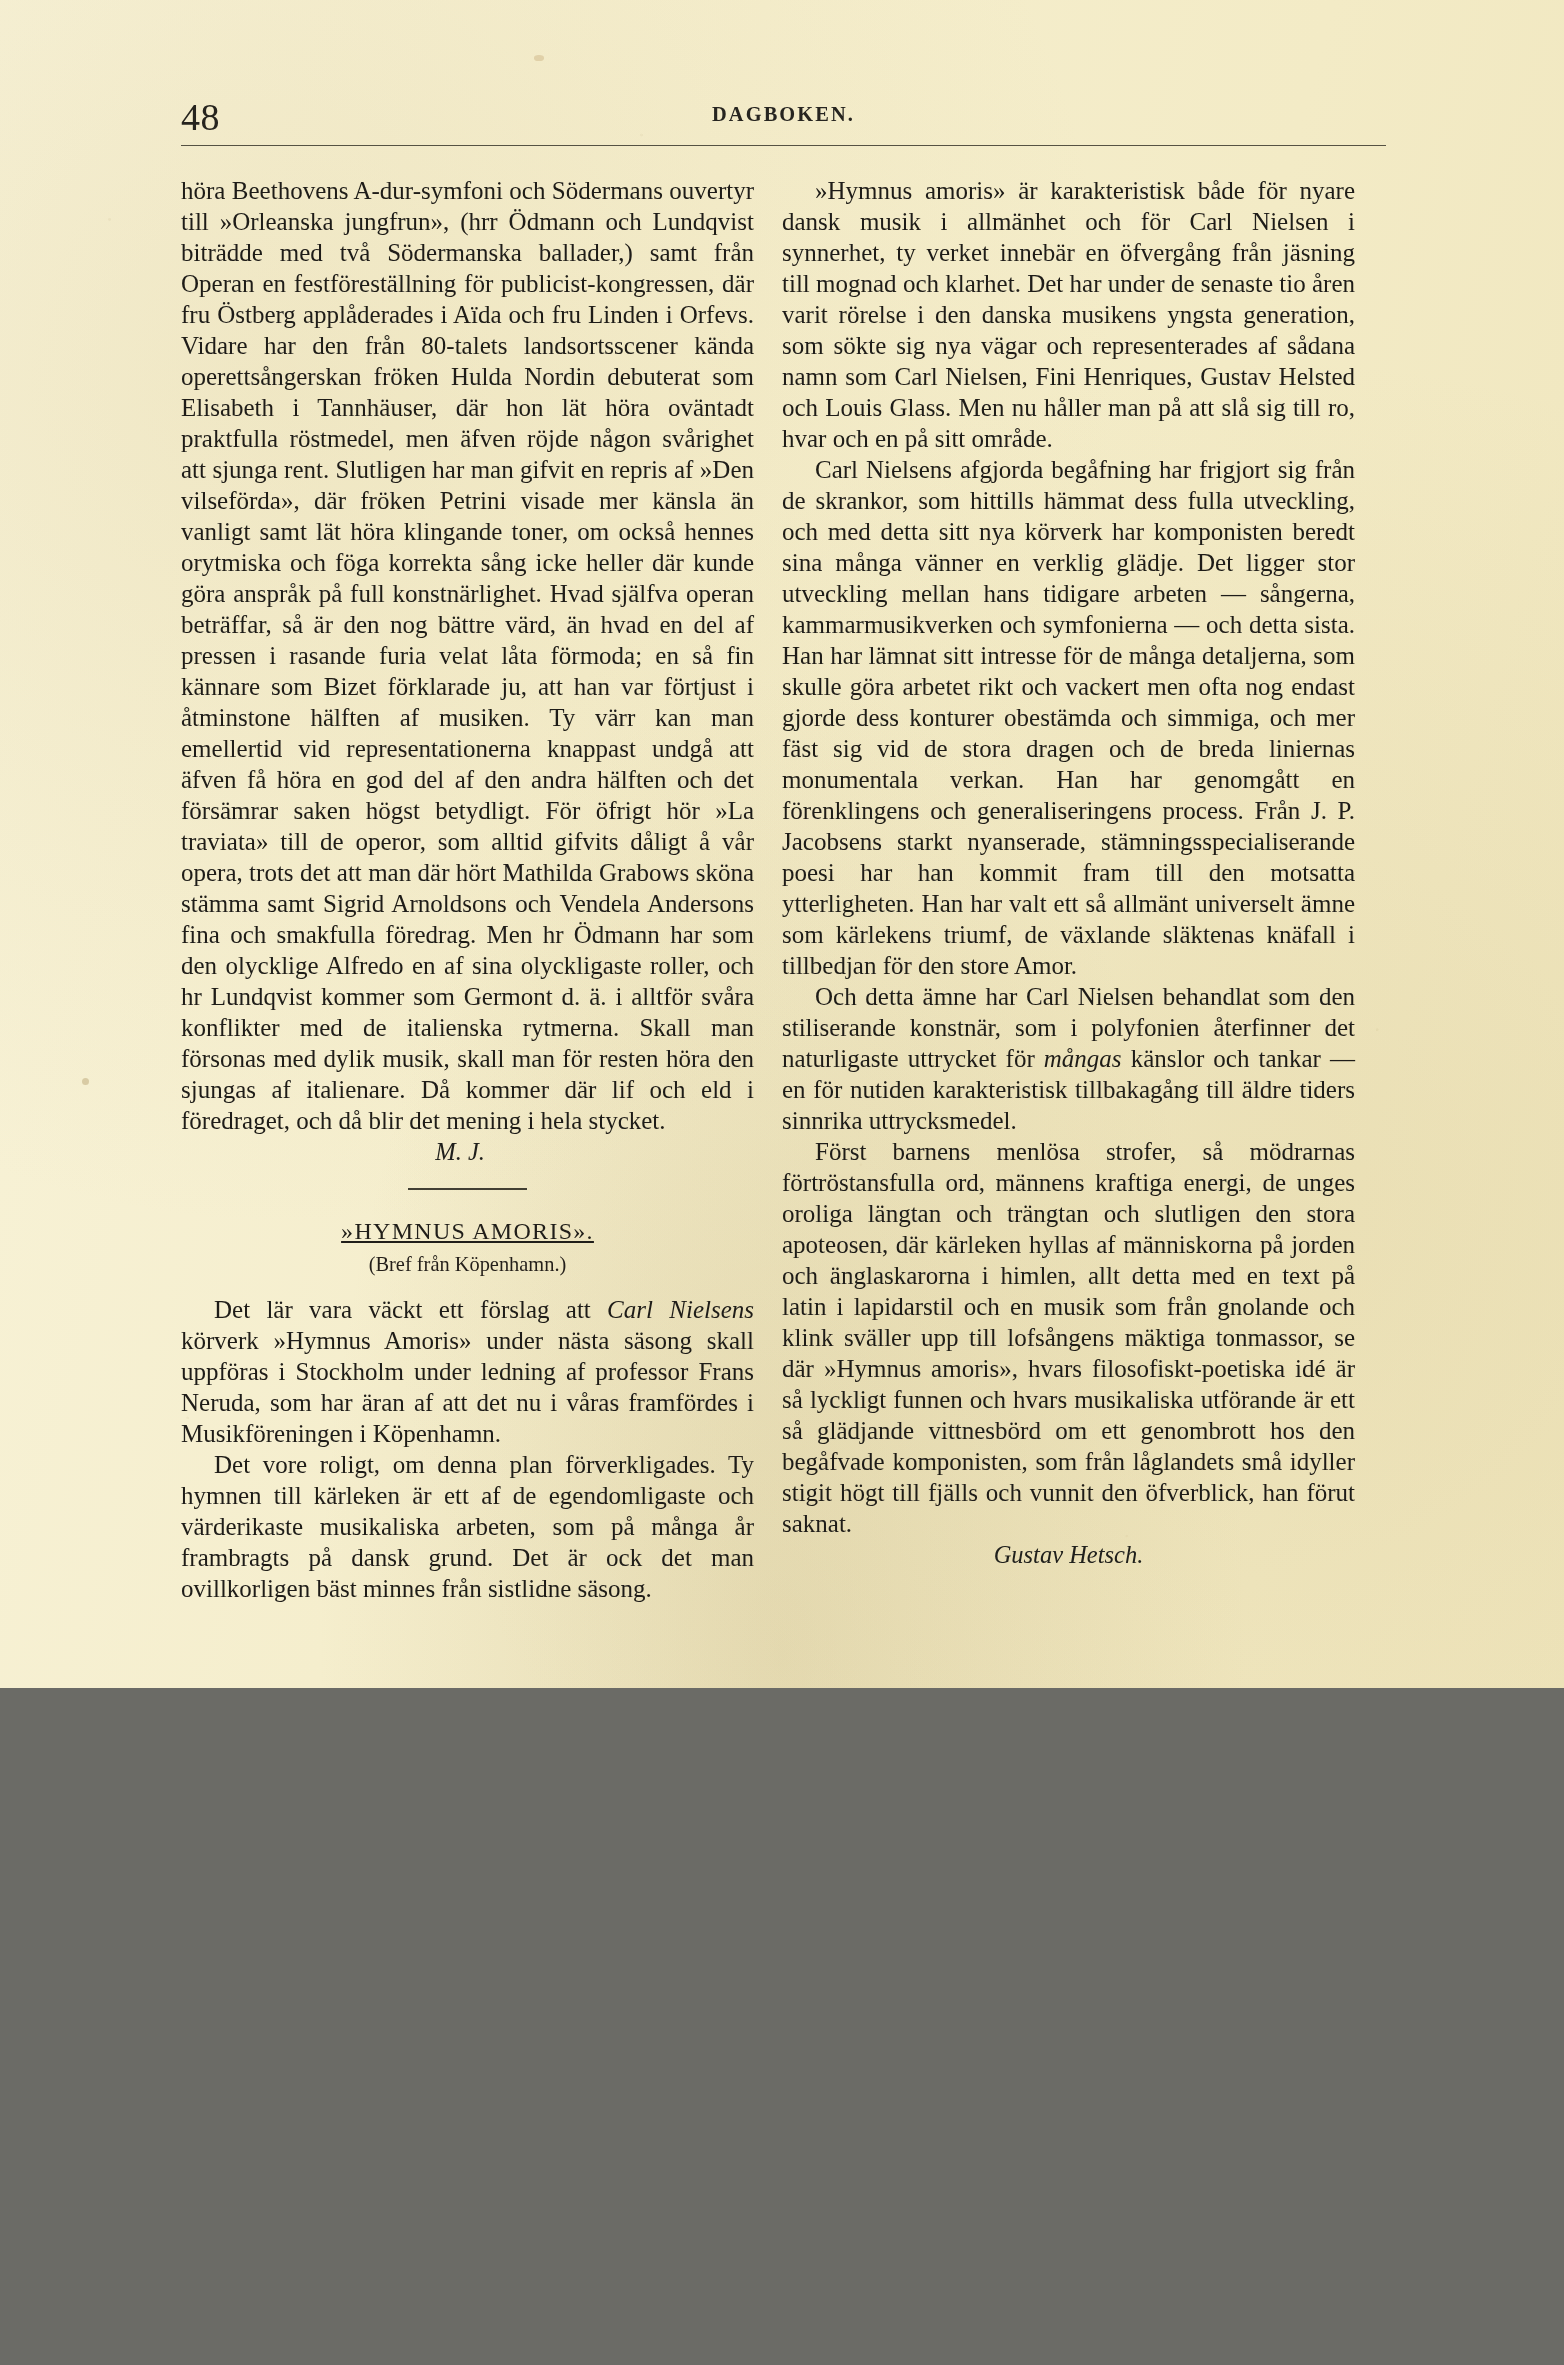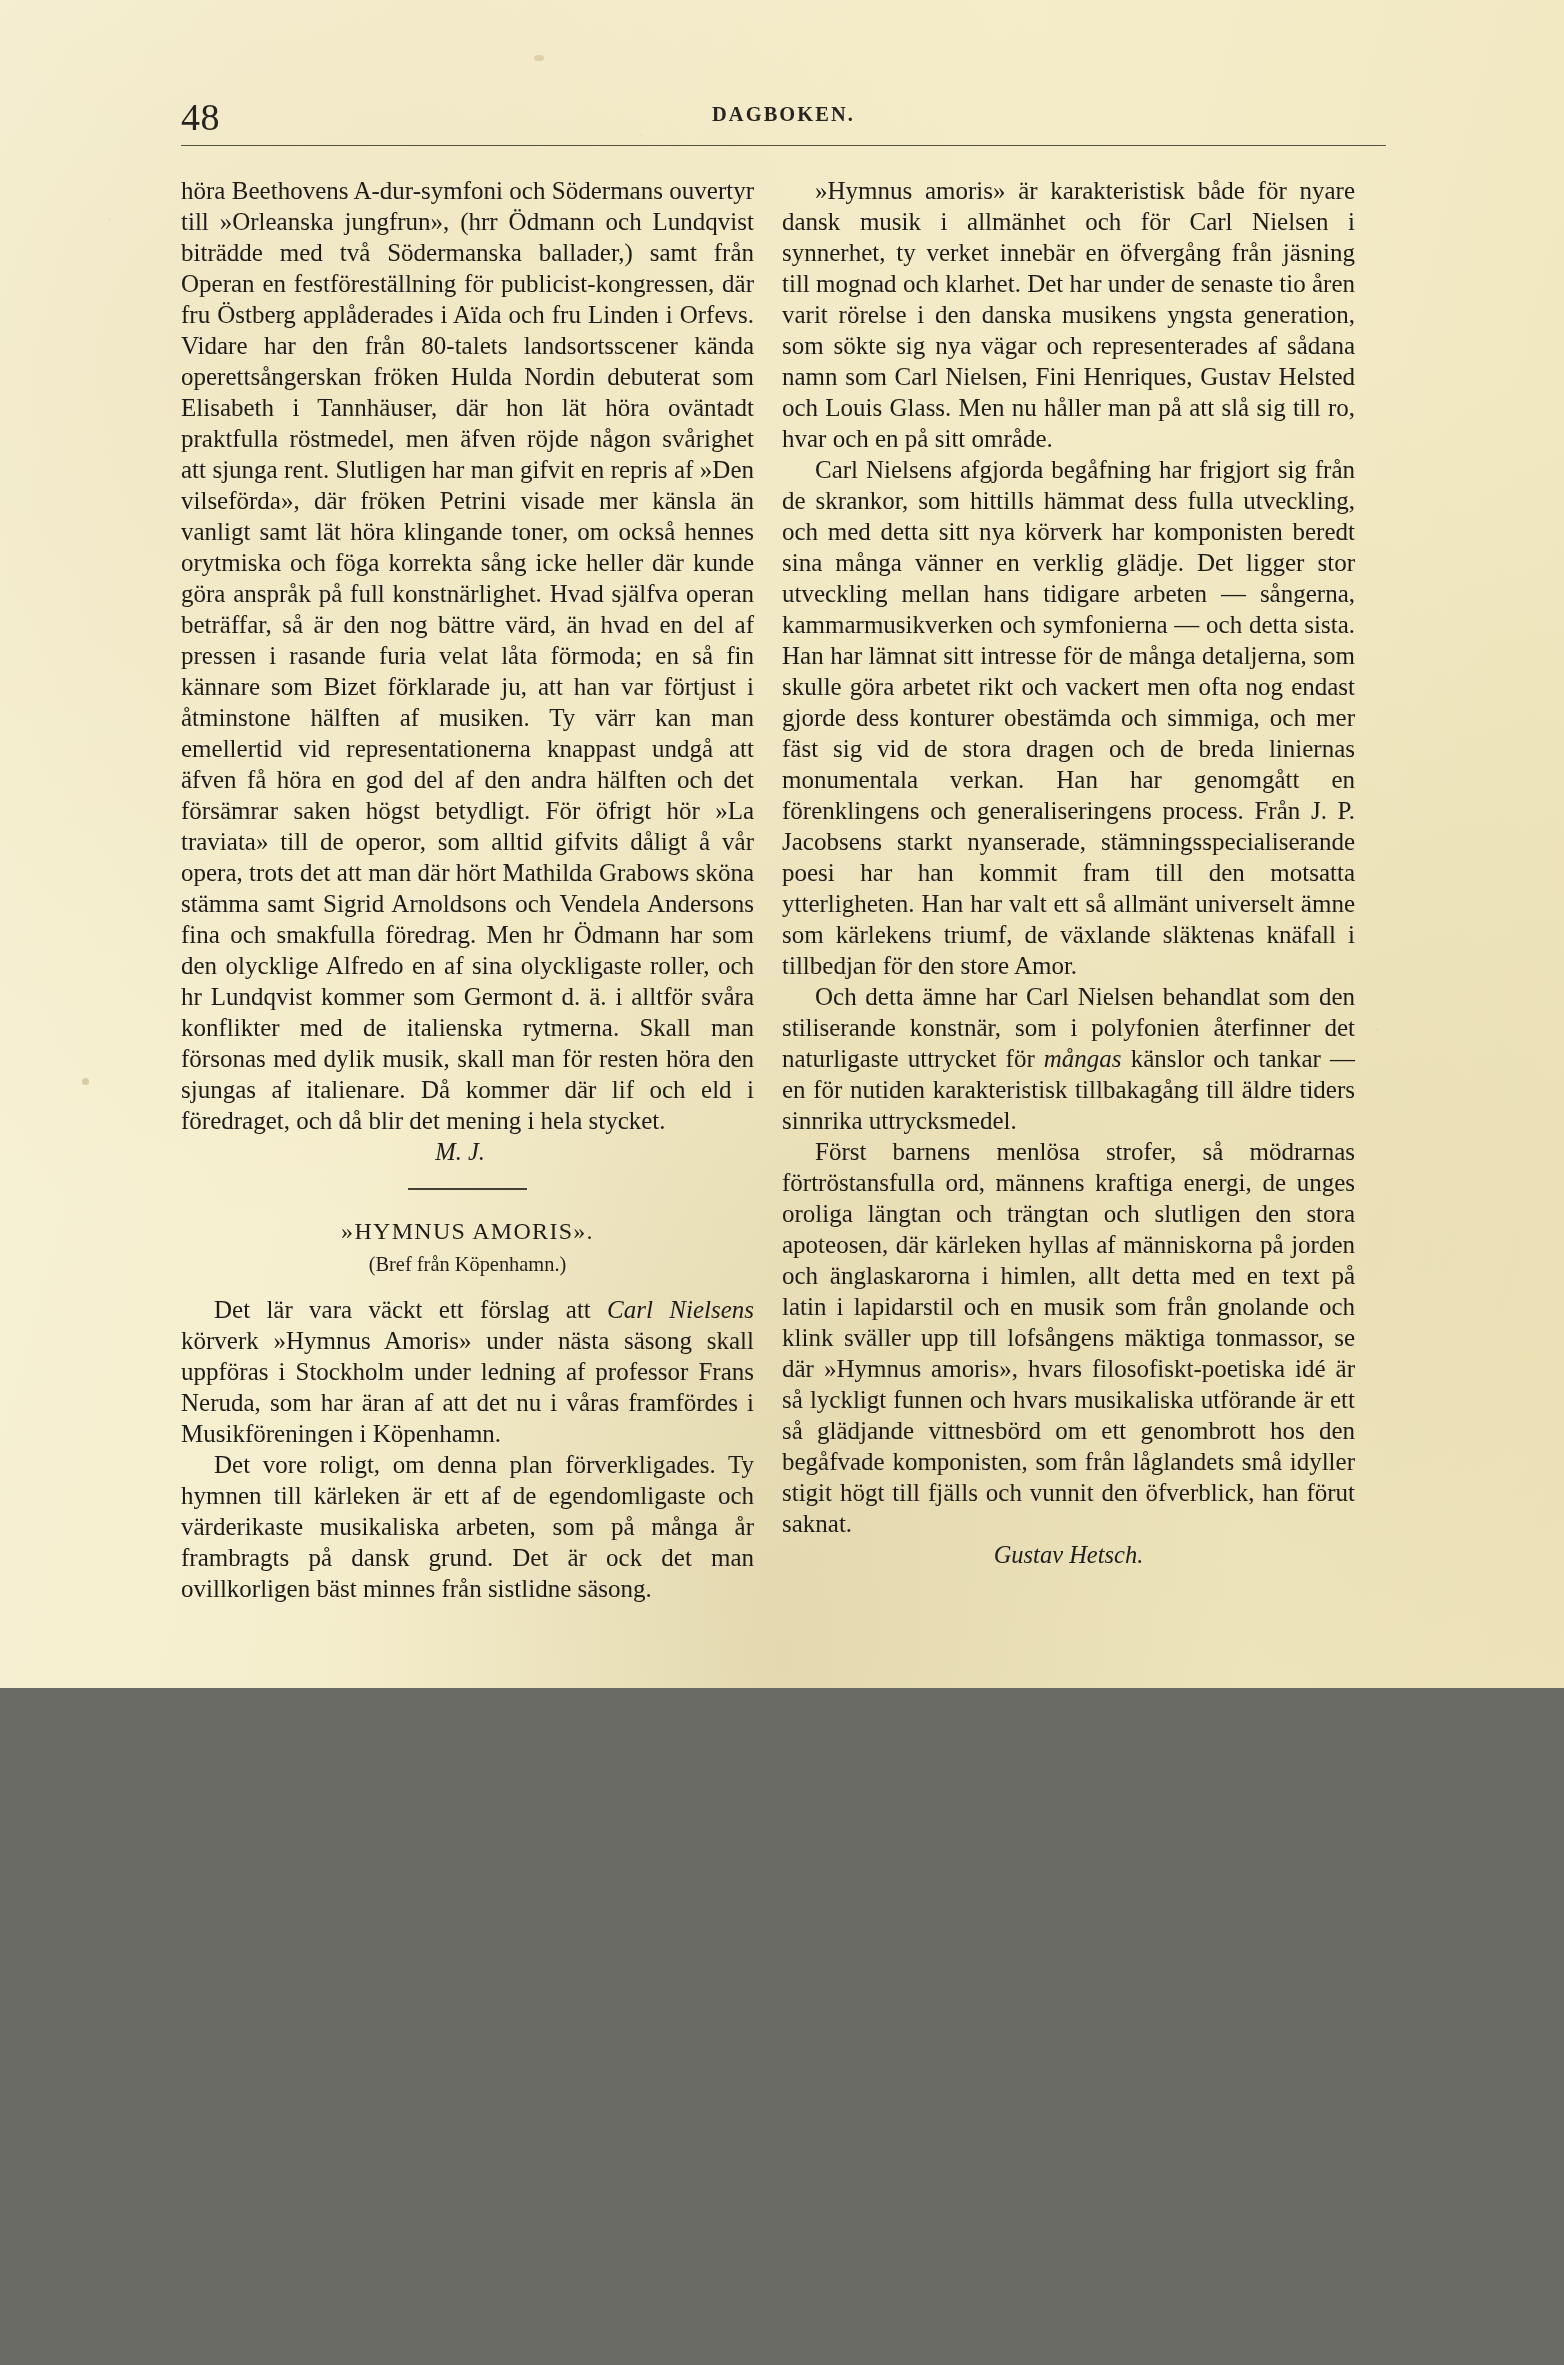--- a/index.html
+++ b/index.html
@@ -123,20 +123,21 @@
     border-top: 2.4px solid #2f2c23;
     opacity: 0.9;
   }
   h2.sec-title {
     margin: 6px;
     text-align: center;
     font-size: 24px;
     letter-spacing: 1.3px;
     font-weight: 400;
     color: #201e19;
+    text-decoration: underline;
   }
   .sec-sub {
     margin: 8.2px 0 18px 0;
     text-align: center;
     font-size: 20.4px;
     color: #241f1a;
   }
 
   
   .imprint-wrap {

